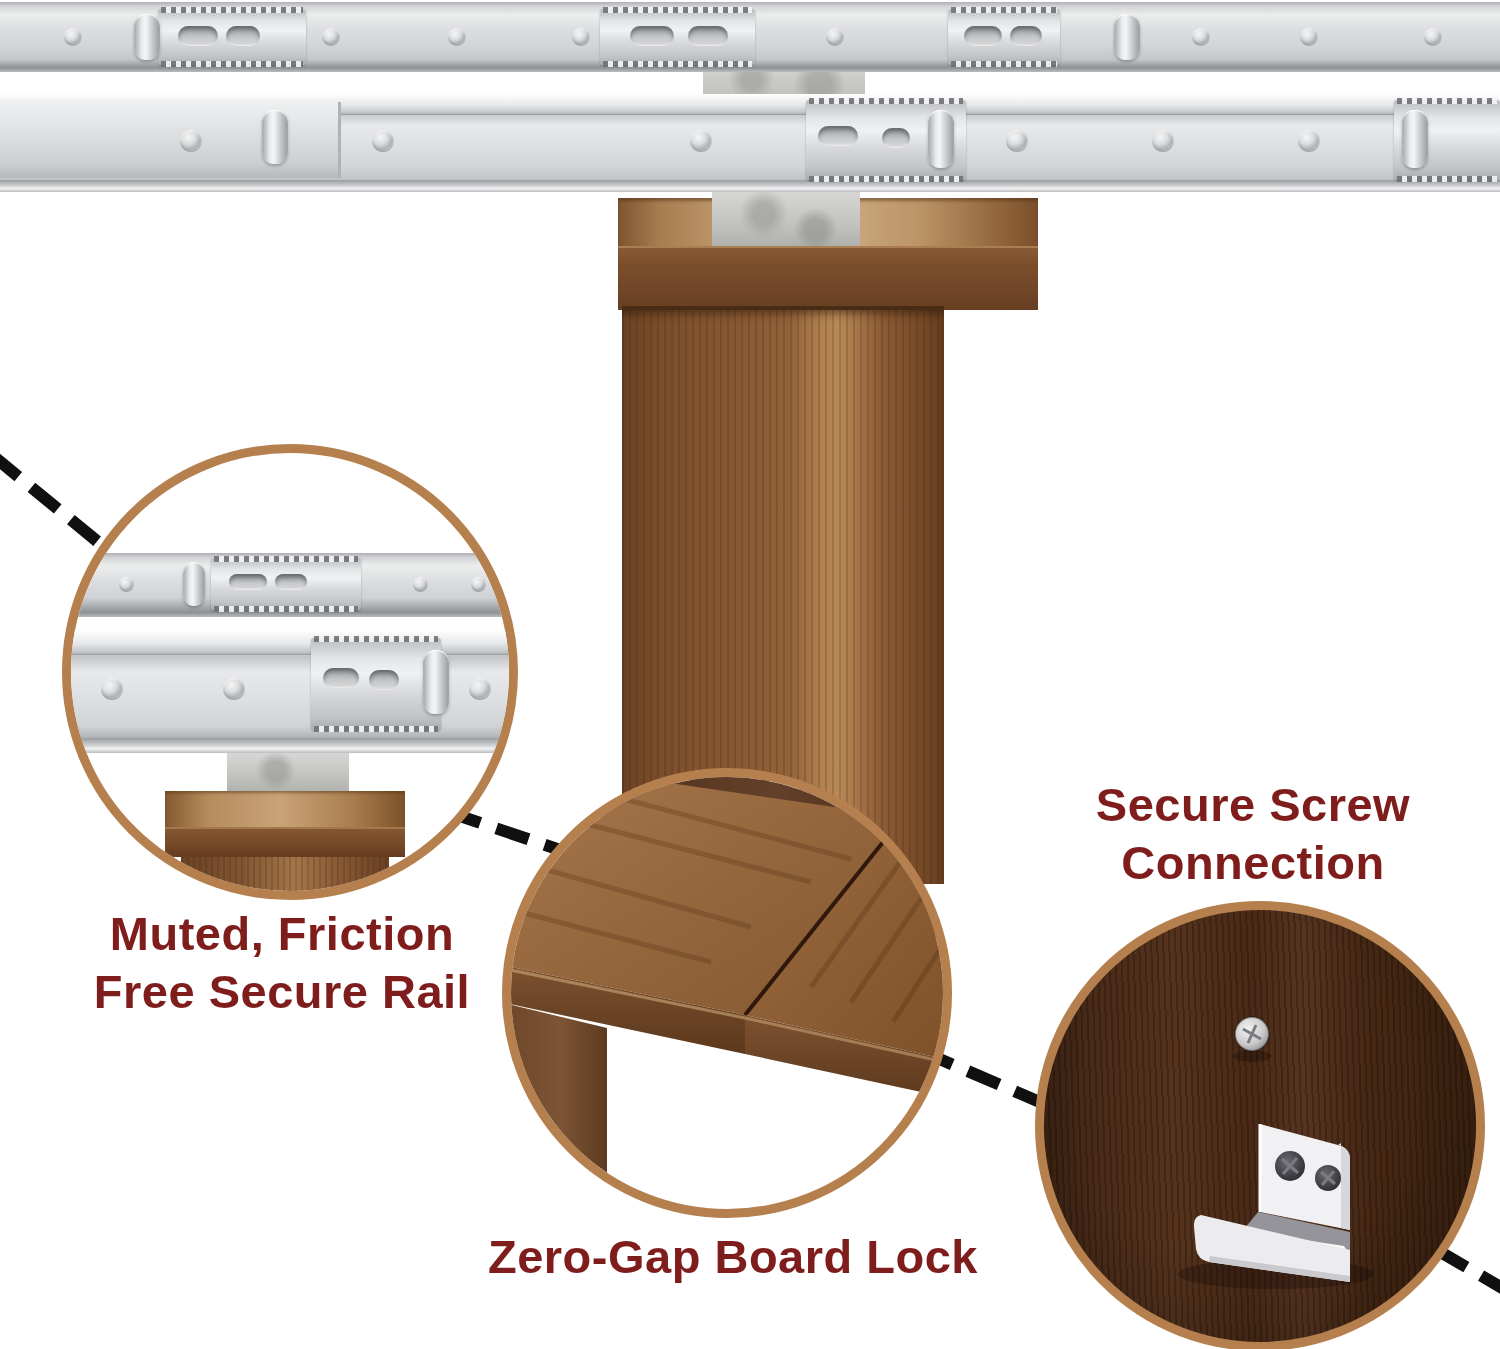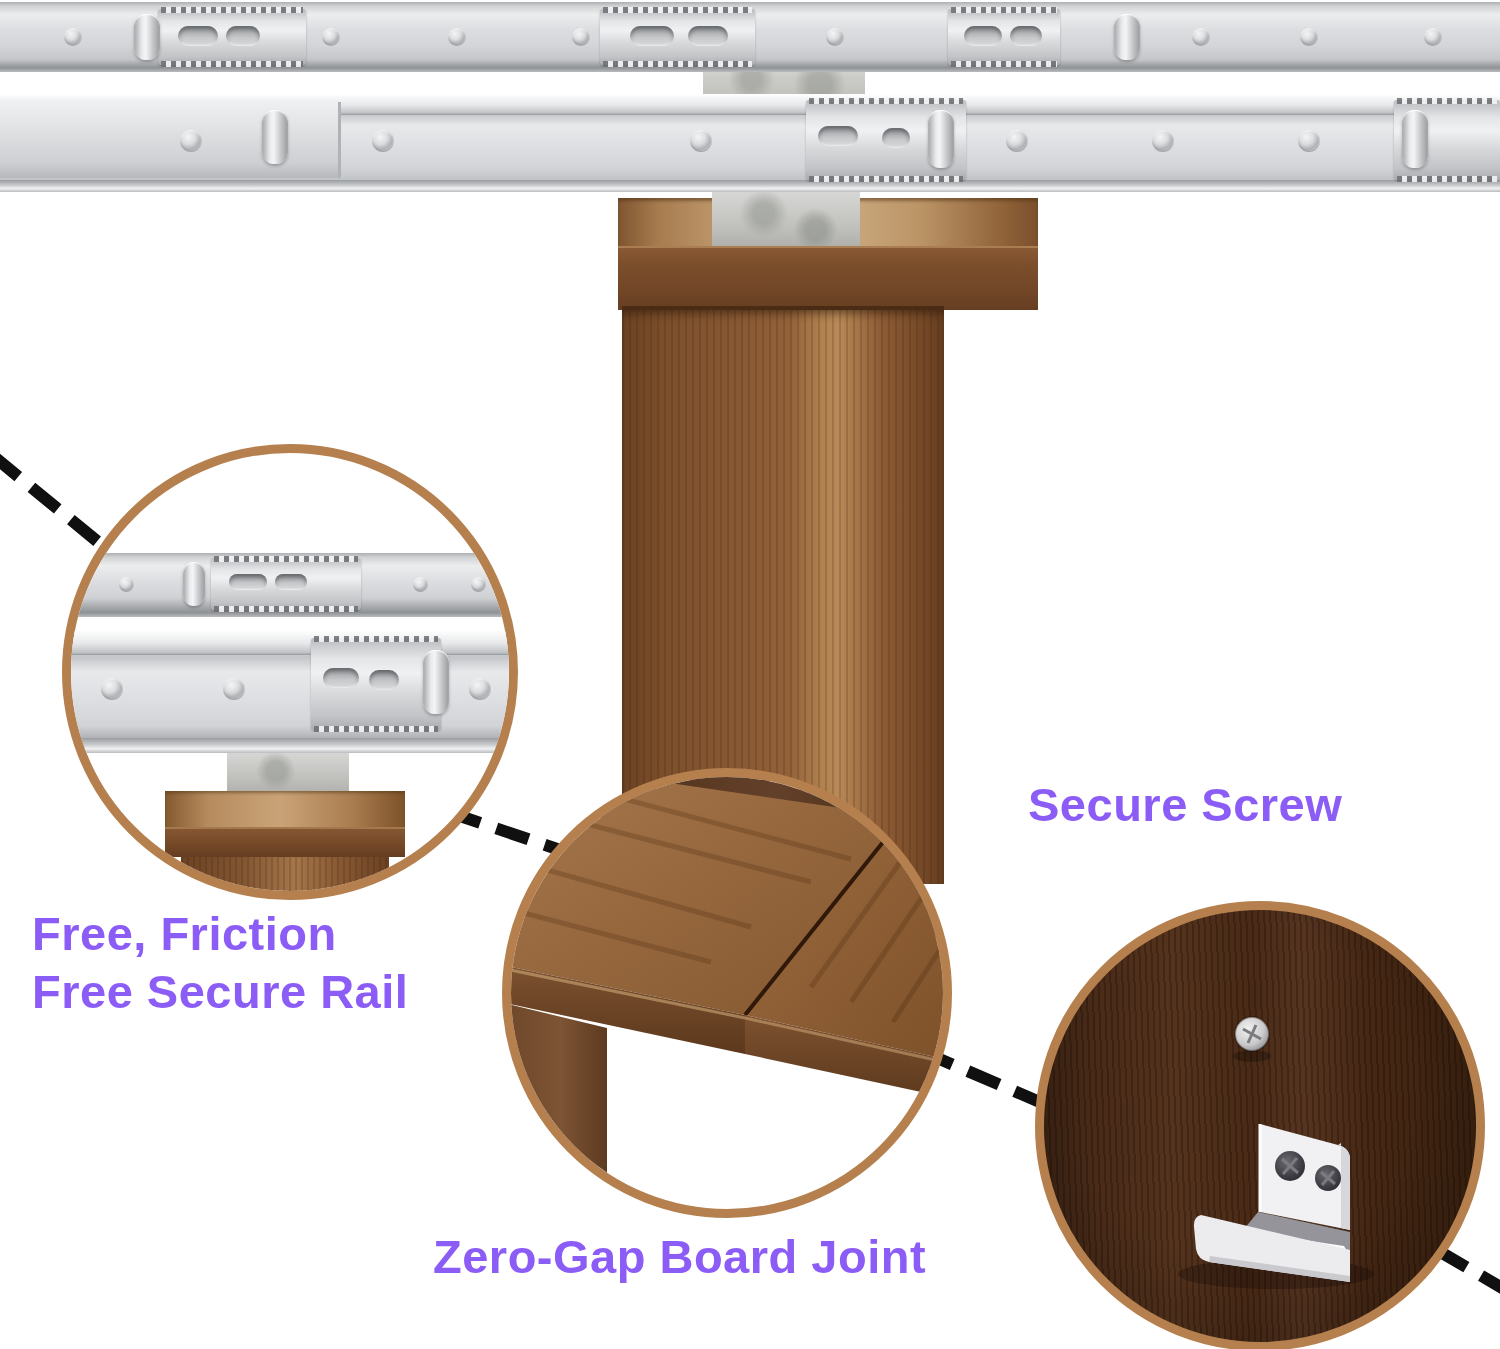--- a/index.html
+++ b/index.html
@@ -78,21 +78,21 @@
   .icap-top{position:absolute;left:94px;top:338px;width:240px;height:36px;
     background:linear-gradient(90deg,#83592f 0%,#b68c5e 18%,#c9a377 48%,#aa7d4f 78%,#7d5229 100%);
     box-shadow:inset 0 3px 3px -1px rgba(80,50,20,.5);}
   .icap-face{position:absolute;left:94px;top:374px;width:240px;height:30px;
     background:linear-gradient(180deg,#875832 0%,#744827 60%,#653d20 100%);
     box-shadow:inset 0 2px 0 rgba(210,170,120,.4);}
   .icolumn{position:absolute;left:110px;top:404px;width:208px;height:34px;
     background:repeating-linear-gradient(90deg,rgba(52,30,12,.18) 0 2px,rgba(0,0,0,0) 2px 6px),
       linear-gradient(90deg,#6b4223 0%,#835632 30%,#a5764a 55%,#8a5a34 75%,#6a4122 100%);}
   
-  .label{position:absolute;z-index:5;color:#8b5cf6;font-weight:700;
+  .label{position:absolute;z-index:5;text-align:center;color:#7f1d1d;font-weight:700;
          font-size:47px;line-height:58px;letter-spacing:.5px;}
 </style>
 </head>
 <body>
 
 <div class="canvas">
 
   <div class="rail rail-a">
     <div class="seg" style="left:158px;top:7px;width:148px;height:56px">
       <div class="hole" style="left:20px;top:17px;width:40px"></div>
@@ -246,23 +246,24 @@
       <path d="M294,235 Q306,238 306,250 L306,320 L297,318 L297,233 Z" fill="#d7d7db"></path>
       <line x1="216" y1="214" x2="216" y2="302" stroke="#ffffff" stroke-width="3"></line>
       <circle cx="246" cy="256" r="15" fill="url(#gScrewD)"></circle>
       <path d="M238,249 L254,263 M253,248 L239,264" stroke="#7a7a80" stroke-width="3"></path>
       <circle cx="284" cy="268" r="13" fill="url(#gScrewD)"></circle>
       <path d="M277,262 L291,274 M290,261 L278,275" stroke="#7a7a80" stroke-width="3"></path>
     </svg>
   </div>
 
   <div class="label" style="left:32px;top:905px;width:500px">
-    <div>Free, Friction</div>
+    <div>Muted, Friction</div>
     <div>Free Secure Rail</div>
   </div>
   <div class="label" style="left:1028px;top:776px;width:450px">
     <div>Secure Screw</div>
+    <div>Connection</div>
   </div>
   <div class="label" style="left:433px;top:1228px;width:600px">
-    <div>Zero-Gap Board Joint</div>
+    <div>Zero-Gap Board Lock</div>
   </div>
 
 </div>
 
 </body></html>

